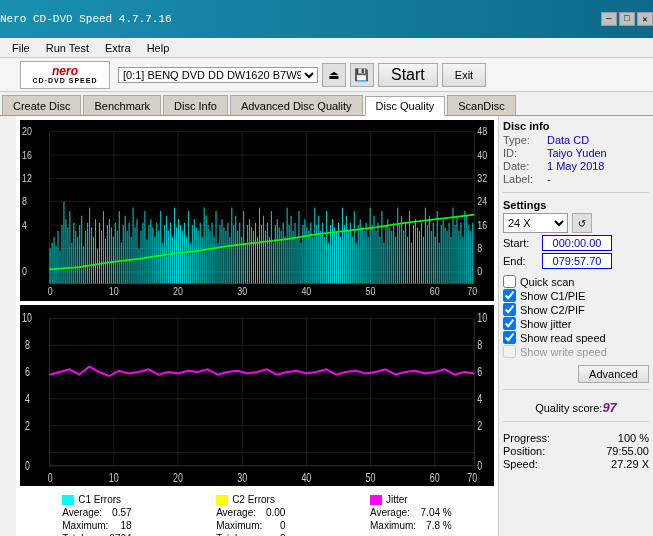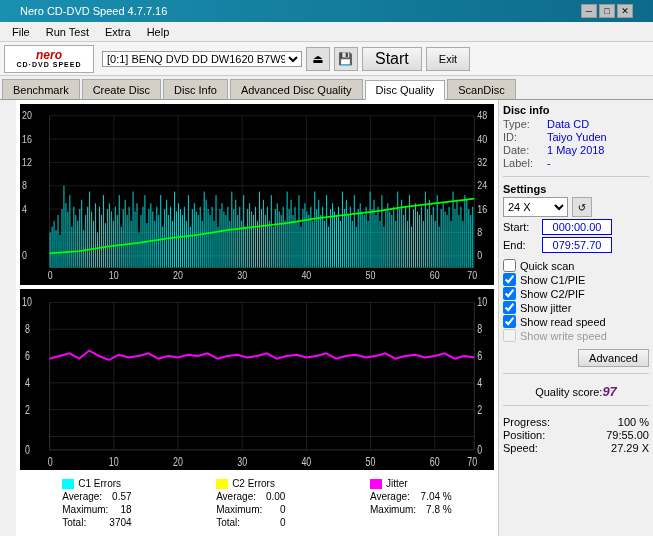--- a/index.html
+++ b/index.html
@@ -2,26 +2,27 @@
 <html><head>
   <meta charset="utf-8">
   <style>
     * { box-sizing: border-box; margin: 0; padding: 0; }
     body { font-family: 'Segoe UI', Tahoma, Arial, sans-serif; font-size: 11px; background: #d4d0c8; width: 653px; height: 536px; overflow: hidden; }
 
     
     #titlebar {
       background: linear-gradient(to right, #1a8fb0, #0d6a8a);
       color: white;
-      height: 22px;
+      height: 38px;
       display: flex;
       align-items: center;
       justify-content: space-between;
-      padding: 0 20px;
+      padding: 0 0;
       font-size: 11px;
+      font-family: Liberation Mono, monospace;
     }
     #titlebar-controls { display: flex; gap: 2px; }
     .title-btn {
       width: 16px; height: 14px;
       background: #c0c0c0;
       border: 1px solid #999;
       display: flex; align-items: center; justify-content: center;
       font-size: 9px; cursor: pointer; color: #000;
     }
 
@@ -39,21 +40,21 @@
       cursor: pointer;
       font-size: 11px;
     }
 
     
     #toolbar {
       background: #f5f5f5;
       height: 34px;
       display: flex;
       align-items: center;
-      padding: 2px 4px;
+      padding: 2px 20px;
       border-bottom: 1px solid #ccc;
       gap: 4px;
     }
     #nero-logo {
       width: 90px;
       height: 28px;
       background: white;
       border: 1px solid #aaa;
       display: flex; flex-direction: column; align-items: center; justify-content: center;
       font-size: 10px; font-weight: bold; color: #cc0000;
@@ -243,22 +244,22 @@
     <span class="nero-bottom">CD·DVD SPEED</span>
   </div>
   <select id="drive-select"><option>[0:1]  BENQ DVD DD DW1620 B7W9</option></select>
   <div class="toolbar-icon-btn">⏏</div>
   <div class="toolbar-icon-btn">💾</div>
   <button id="start-btn">Start</button>
   <button id="exit-btn">Exit</button>
 </div>
 
 <div id="tabbar">
+  <div class="tab">Create Disc</div>
   <div class="tab">Benchmark</div>
-  <div class="tab">Create Disc</div>
   <div class="tab">Disc Info</div>
   <div class="tab">Advanced Disc Quality</div>
   <div class="tab active">Disc Quality</div>
   <div class="tab">ScanDisc</div>
 </div>
 
 <div id="main">
 
   <div id="chart-area">
 

